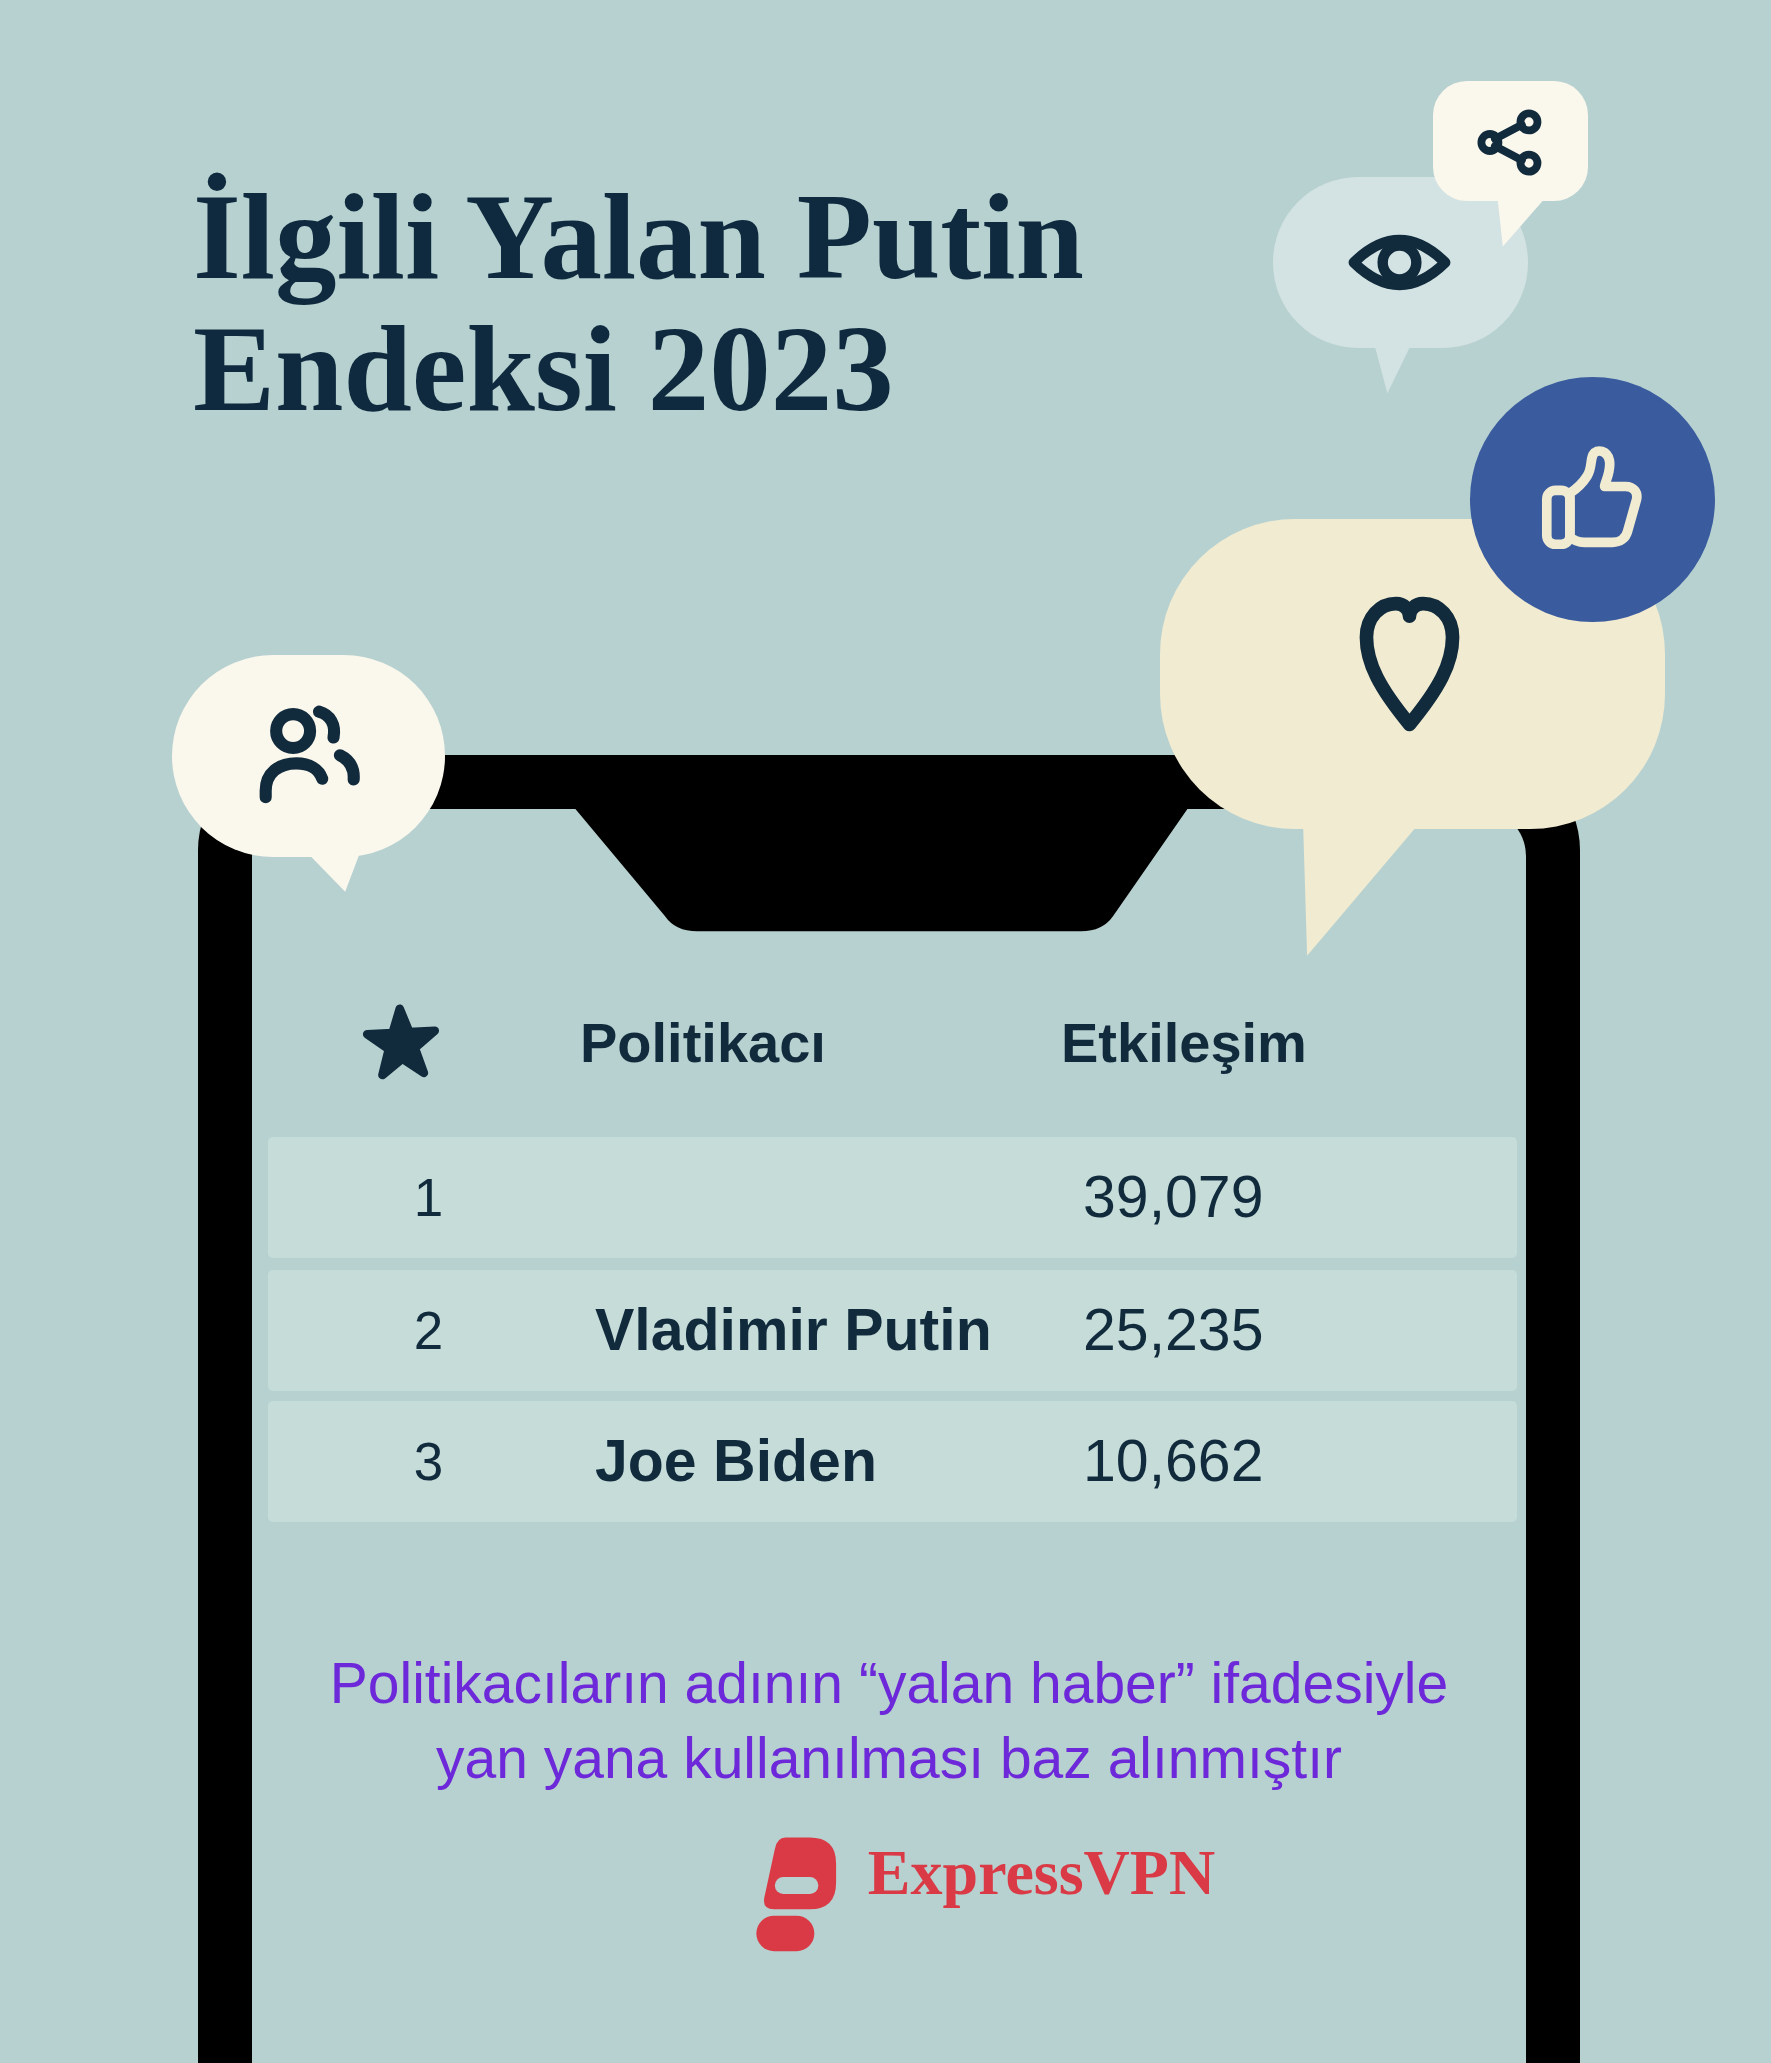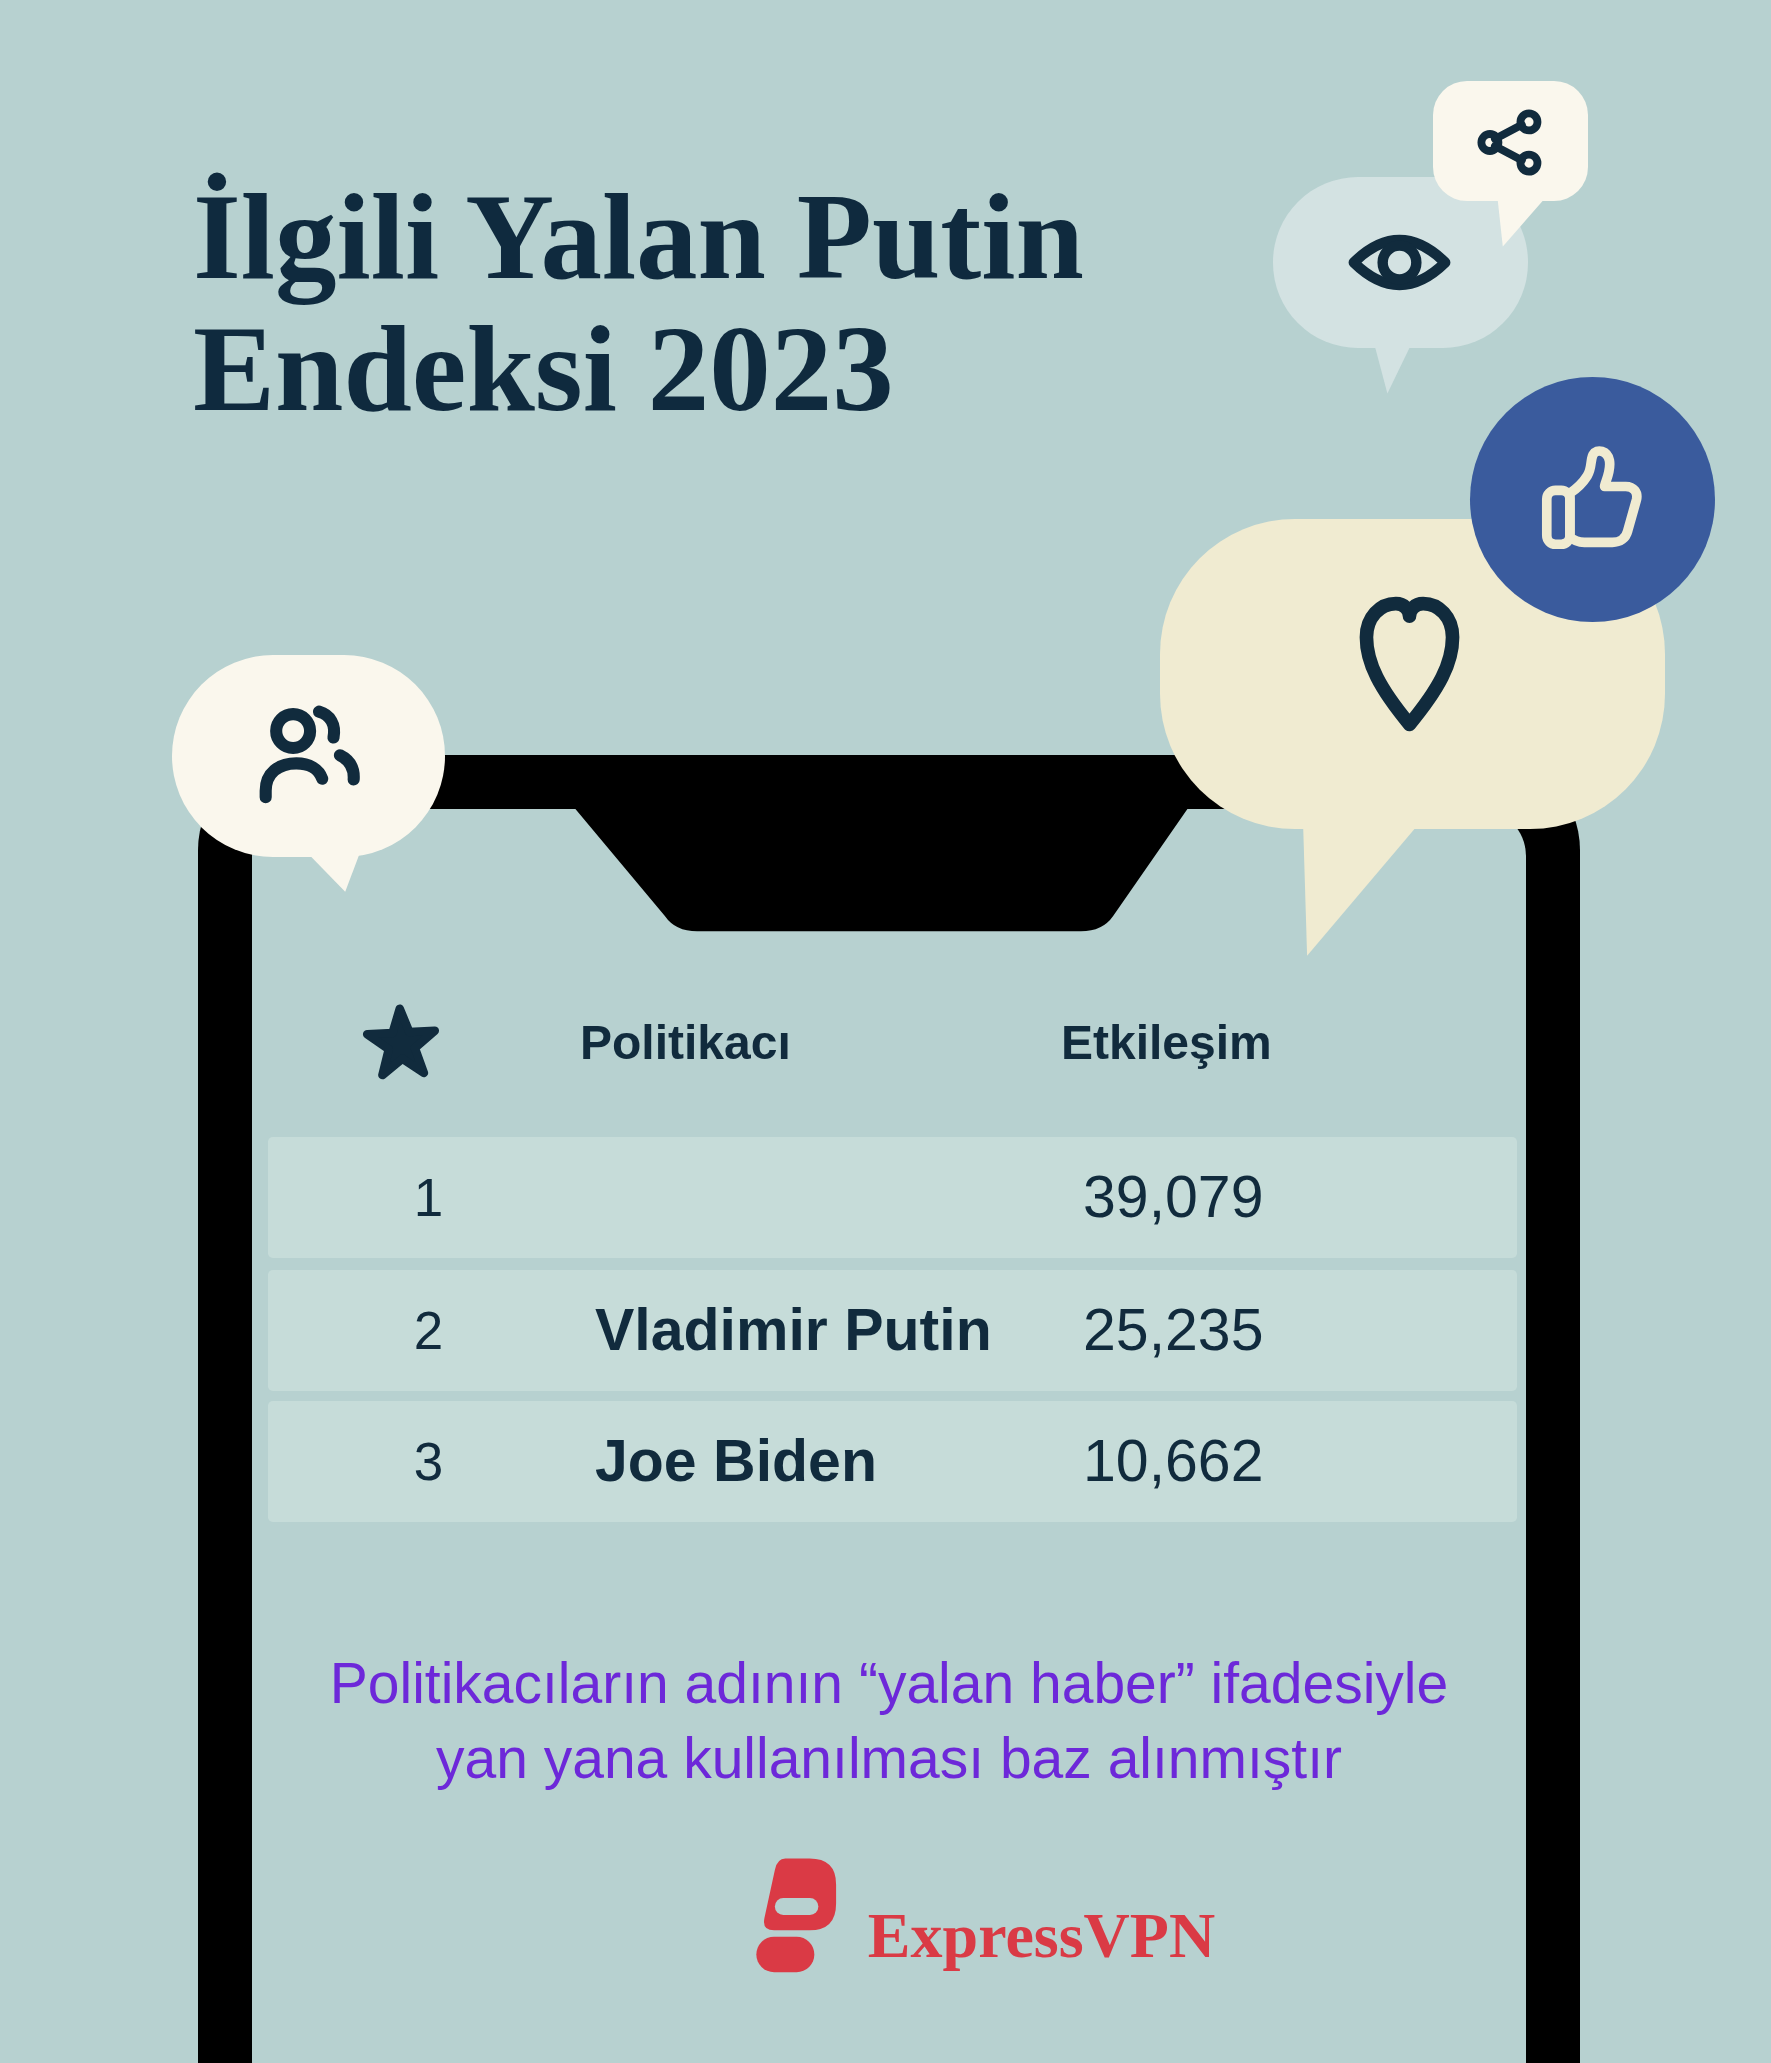--- a/index.html
+++ b/index.html
@@ -38,21 +38,21 @@
   .phone-screen{
     left:252px;top:809px;width:1274px;height:1322px;
     background:#b7d1d0;
     border-radius:47px 47px 0 0;
   }
   .notch{left:252px;top:808px;width:1274px;height:129px;pointer-events:none;}
 
   
   .thead-star{left:363px;top:1004px;width:77px;height:77px;transform:rotate(-3deg);}
   .th{
-    position:absolute;font-weight:700;font-size:48px;line-height:77px;top:1004px;
+    position:absolute;font-weight:700;font-size:56px;line-height:77px;top:1004px;
     color:#112b3d;
   }
   .th-politician{left:580px;}
   .th-engagement{left:1061px;}
 
   .row{
     position:absolute;left:268px;width:1249px;height:121px;
     background:#c6dcd9;border-radius:4.8px;
   }
   .row .rank{
@@ -73,21 +73,21 @@
   .footnote{
     left:252px;top:1646px;width:1274px;
     text-align:center;
     font-size:57px;line-height:75px;font-weight:400;
     color:#6d28d9;
   }
 
   
   .brand{
     left:252px;top:1836px;width:1464px;height:137px;
-    display:flex;align-items:flex-end;justify-content:center;gap:31px;
+    display:flex;align-items:flex-start;justify-content:center;gap:31px;
   }
   .brand-word{
     font-family:"Liberation Serif", serif;
     font-weight:700;font-size:64px;color:#da3a45;
   }
 </style>
 </head>
 <body>
 
 <div class="abs title">

